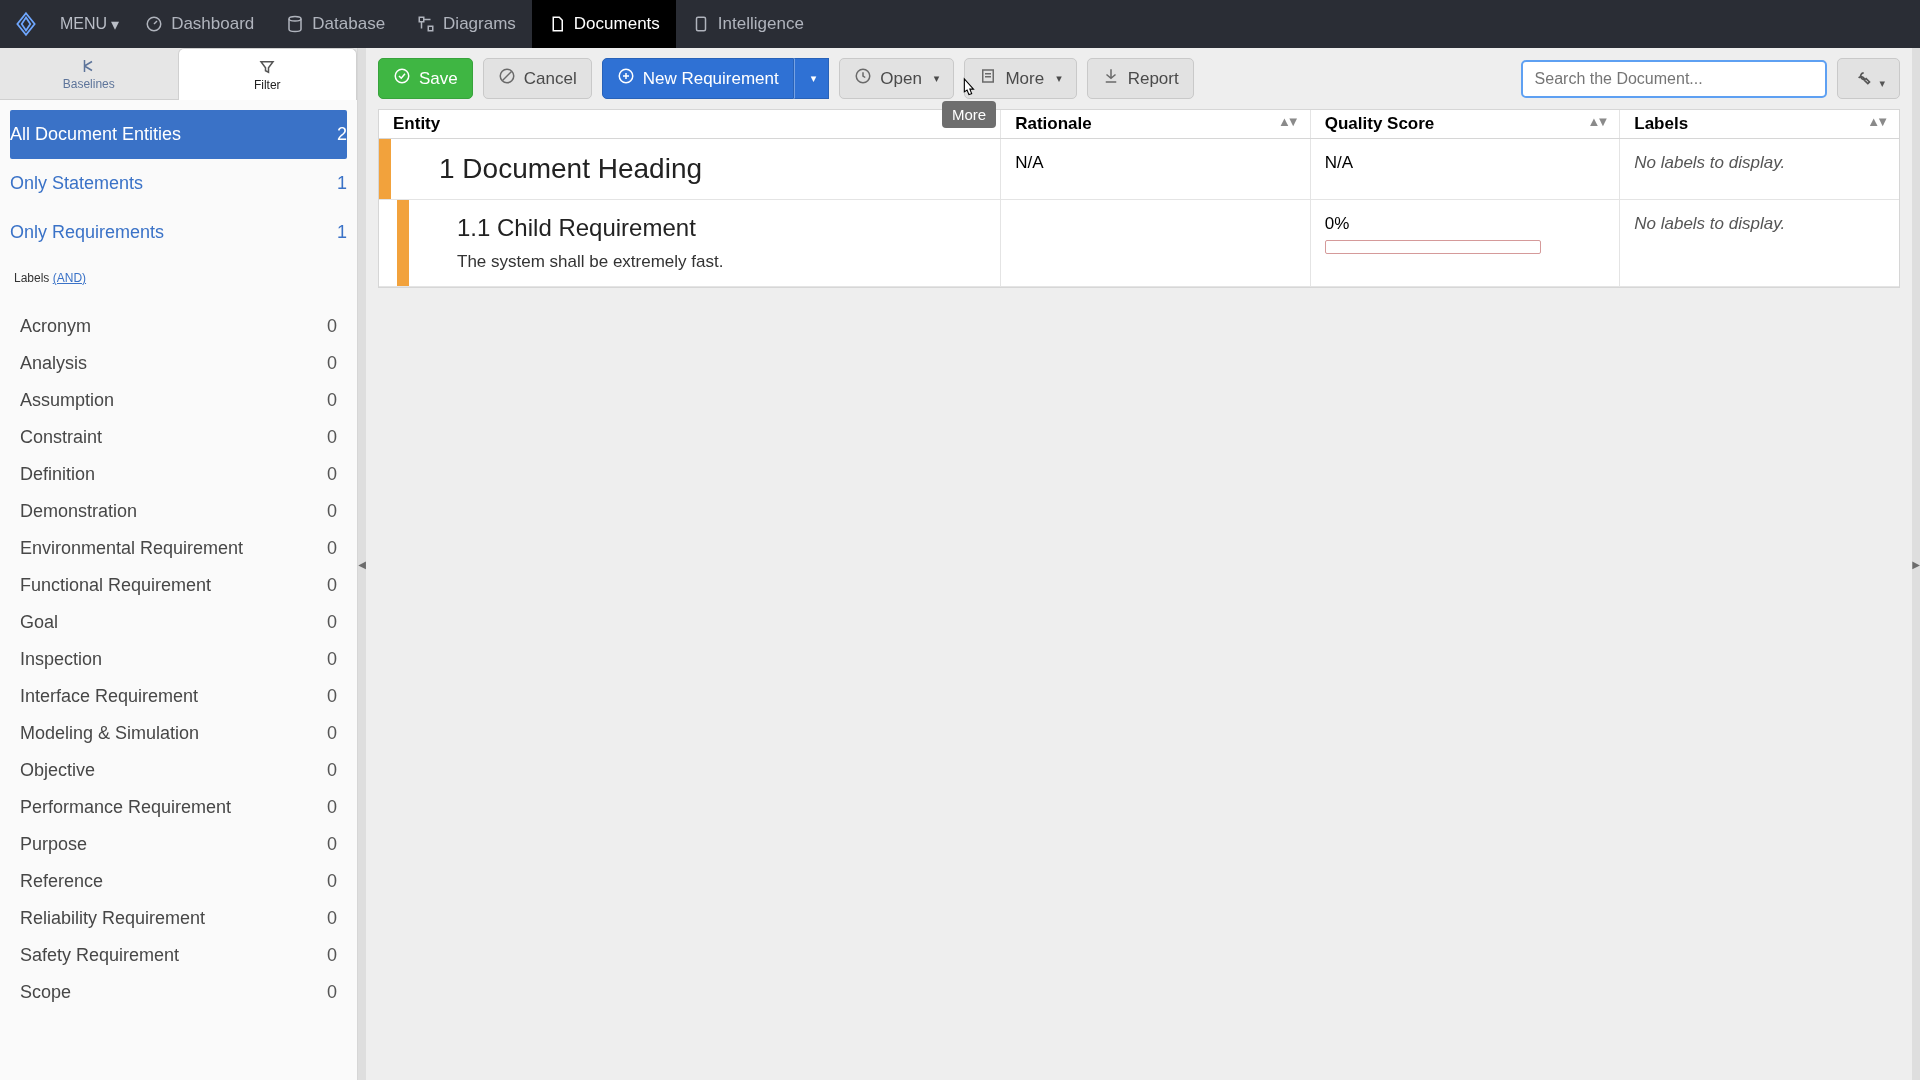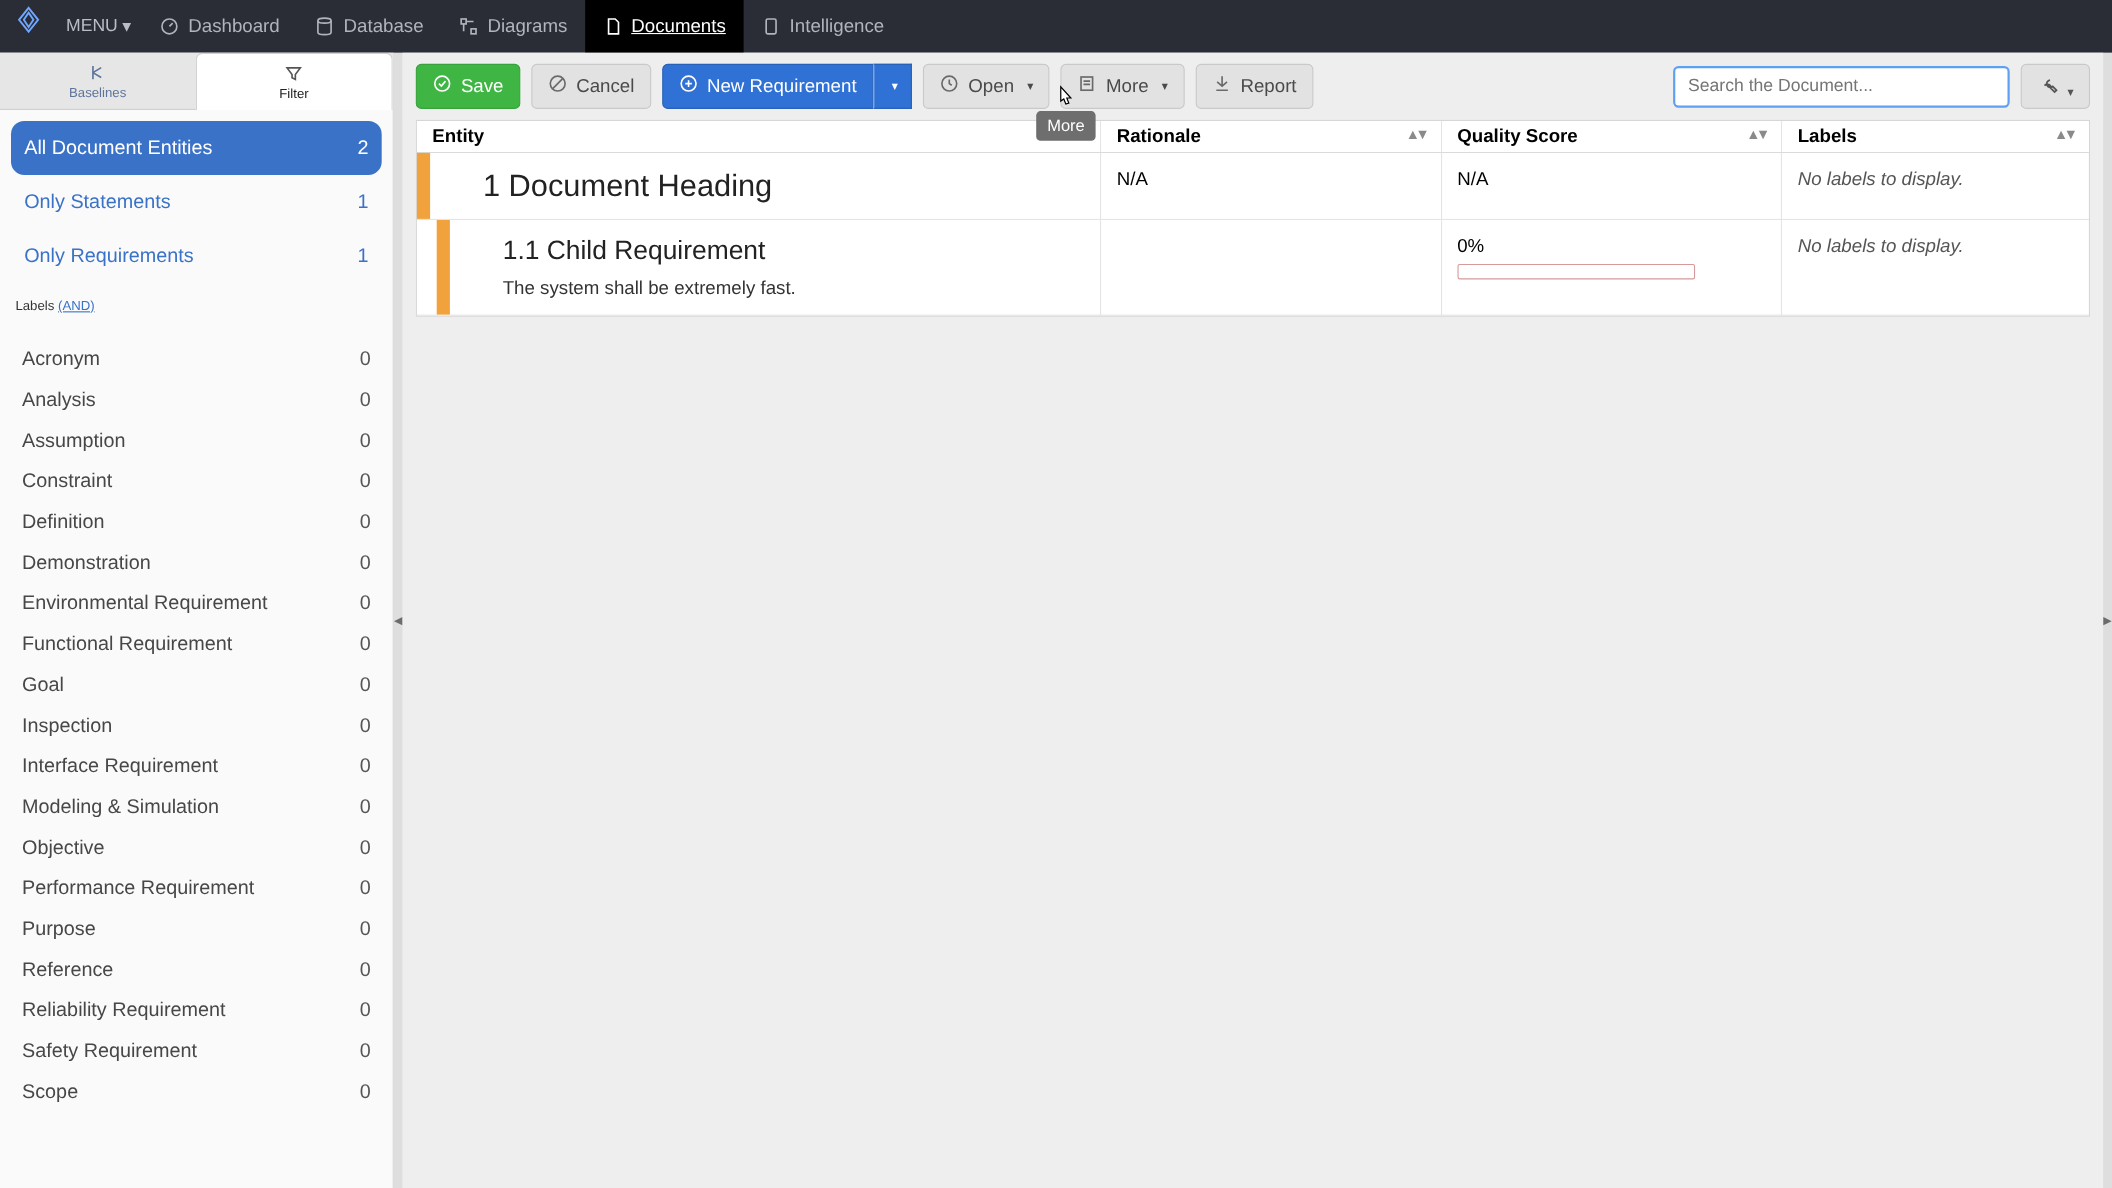--- a/index.html
+++ b/index.html
@@ -1,44 +1,44 @@
 <!DOCTYPE html>
 <html><head>
 <meta charset="utf-8">
 <style>
 * { box-sizing: border-box; margin: 0; padding: 0; }
 body { font-family: -apple-system, BlinkMacSystemFont, "Segoe UI", Arial, sans-serif; font-size: 14px; background: #eaeaea; overflow: hidden; width: 1920px; height: 1080px; }
 
 
-.topnav { background: #2a2d35; height: 48px; display: flex; align-items: flex-start; padding: 0 8px; color: #b9bdc6; }
+.topnav { background: #2a2d35; height: 48px; display: flex; align-items: center; padding: 0 8px; color: #b9bdc6; }
 .topnav .logo { width: 36px; height: 36px; display: flex; align-items: center; justify-content: center; margin-right: 6px; }
 .topnav .logo svg { width: 26px; height: 26px; }
 .topnav .menu-btn { display: flex; align-items: center; gap: 4px; padding: 0 10px; height: 48px; cursor: pointer; font-size: 16px; }
 .topnav .nav-item { display: flex; align-items: center; gap: 8px; padding: 0 16px; height: 48px; cursor: pointer; font-size: 17px; color: #b0b4bd; }
-.topnav .nav-item.active { background: #000; color: #fff; text-decoration: underline; }
+.topnav .nav-item.active { background: #000; color: #fff; }
 .topnav .nav-icon { width: 18px; height: 18px; display: inline-flex; align-items: center; justify-content: center; }
 
 
 .workspace { display: flex; height: calc(100% - 48px); }
 .sidebar { width: 358px; background: #fafafa; border-right: 1px solid #d6d6d6; display: flex; flex-direction: column; position: relative; }
 .sidebar-splitter { width: 8px; background: #dedede; cursor: col-resize; display: flex; align-items: center; justify-content: center; position: relative; }
 .sidebar-splitter .chev { position: absolute; top: 50%; transform: translateY(-50%); font-size: 10px; color: #6c6c6c; }
 .right-splitter { width: 8px; background: #dedede; cursor: col-resize; display: flex; align-items: center; justify-content: center; position: relative; }
 .right-splitter .chev { position: absolute; top: 50%; transform: translateY(-50%); font-size: 10px; color: #6c6c6c; }
 .main { flex: 1; background: #eeeeee; display: flex; flex-direction: column; min-width: 0; }
 
 
 .side-tabs { display: flex; height: 52px; background: #e6e6e6; }
 .side-tab { flex: 1; display: flex; flex-direction: column; align-items: center; justify-content: center; gap: 2px; font-size: 12px; color: #5d749a; cursor: pointer; border-bottom: 1px solid #d0d0d0; }
 .side-tab.active { background: #fff; border: 1px solid #d0d0d0; border-bottom: none; border-top-left-radius: 6px; border-top-right-radius: 6px; color: #222; }
 .side-tab .ticon { height: 18px; }
 
 
 .filter-list { padding: 10px 10px 4px 10px; }
-.filter-row { display: flex; justify-content: space-between; align-items: center; padding: 14px 12px; border-radius: 12px; font-size: 18px; cursor: pointer; }
+.filter-row { display: flex; justify-content: space-between; align-items: center; padding: 14px 0; border-radius: 2px; font-size: 18px; cursor: pointer; }
 .filter-row.active { background: #3a72c7; color: #fff; }
 .filter-row.link { color: #3a72c7; }
 .filter-row .count { font-size: 18px; }
 
 
 .labels-section { padding: 10px 14px; overflow-y: auto; flex: 1; }
 .labels-header { font-size: 12px; color: #333; margin-bottom: 23px; }
 .labels-header a { color: #3a72c7; text-decoration: underline; }
 .label-row { display: flex; justify-content: space-between; padding: 8px 6px; font-size: 18px; color: #474747; cursor: pointer; }
 .label-row .lcount { color: #555; }

